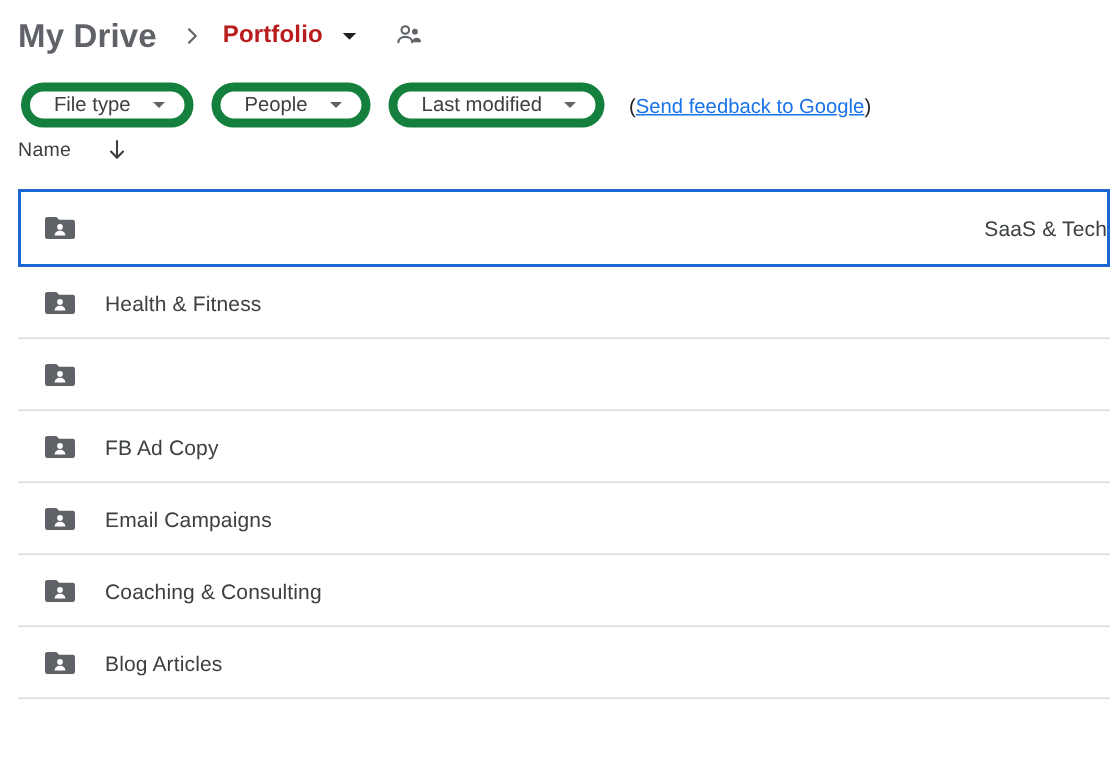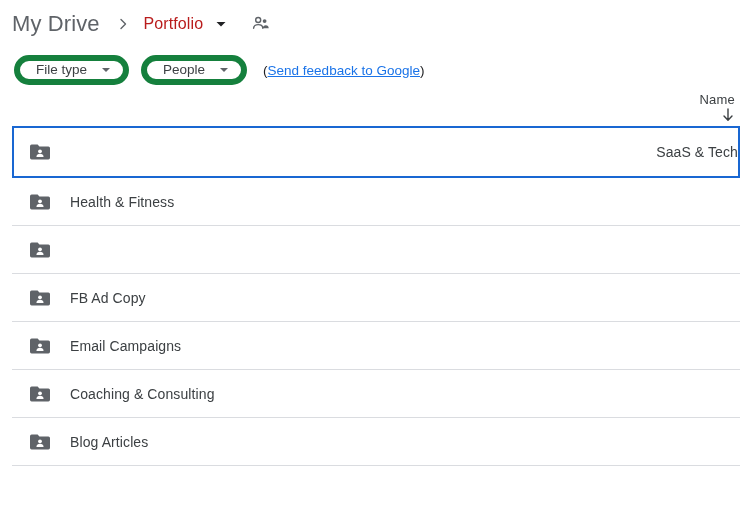--- a/index.html
+++ b/index.html
@@ -16,20 +16,21 @@
     overflow: hidden;
   }
 
   
   .breadcrumb {
     display: flex;
     align-items: center;
     height: 48px;
     padding: 0 0 0 12px;
     box-sizing: border-box;
+    font-weight: bold;
   }
   .crumb-root {
     font-size: 22px;
     color: #5f6368;
     letter-spacing: 0.1px;
     white-space: nowrap;
   }
   .crumb-sep {
     margin: 0 14px 0 16px;
     color: #5f6368;
@@ -94,25 +95,24 @@
   }
   .feedback a {
     color: #1a73e8;
     text-decoration: underline;
     cursor: pointer;
   }
 
   
   .col-header {
     display: flex;
-    align-items: flex-end;
+    align-items: flex-start;
     height: 34px;
-    padding: 0 5px 0 12px;
-    box-sizing: border-box;
-    flex-direction: column;
+    padding: 0 15px 0 12px;
+    box-sizing: border-box;
   }
   .col-name {
     font-size: 13px;
     color: #3c4043;
     letter-spacing: 0.2px;
   }
   .sort-arrow {
     margin-left: 24px;
     display: inline-flex;
     align-items: center;
@@ -207,20 +207,28 @@
     </span>
   </div>
   <div class="chip">
     <span class="chip-label">People</span>
     <span class="chip-caret">
       <svg width="10" height="10" viewBox="0 0 10 10" aria-hidden="true">
           <path d="M1 3 L5 7 L9 3 Z" fill="#5f6368"></path>
         </svg>
     </span>
   </div>
+  <div class="chip">
+    <span class="chip-label">Last modified</span>
+    <span class="chip-caret">
+      <svg width="10" height="10" viewBox="0 0 10 10" aria-hidden="true">
+          <path d="M1 3 L5 7 L9 3 Z" fill="#5f6368"></path>
+        </svg>
+    </span>
+  </div>
   <div class="feedback"><span>(</span><a>Send feedback to Google</a><span>)</span></div>
 </div>
 
 <div class="col-header">
   <span class="col-name">Name</span>
   <span class="sort-arrow">
     <svg width="14" height="16" viewBox="0 0 14 16" aria-hidden="true">
       <path d="M7 2 L7 13 M3 9 L7 13.2 L11 9" fill="none" stroke="#3c4043" stroke-width="1.4" stroke-linecap="round" stroke-linejoin="round"></path>
     </svg>
   </span>

